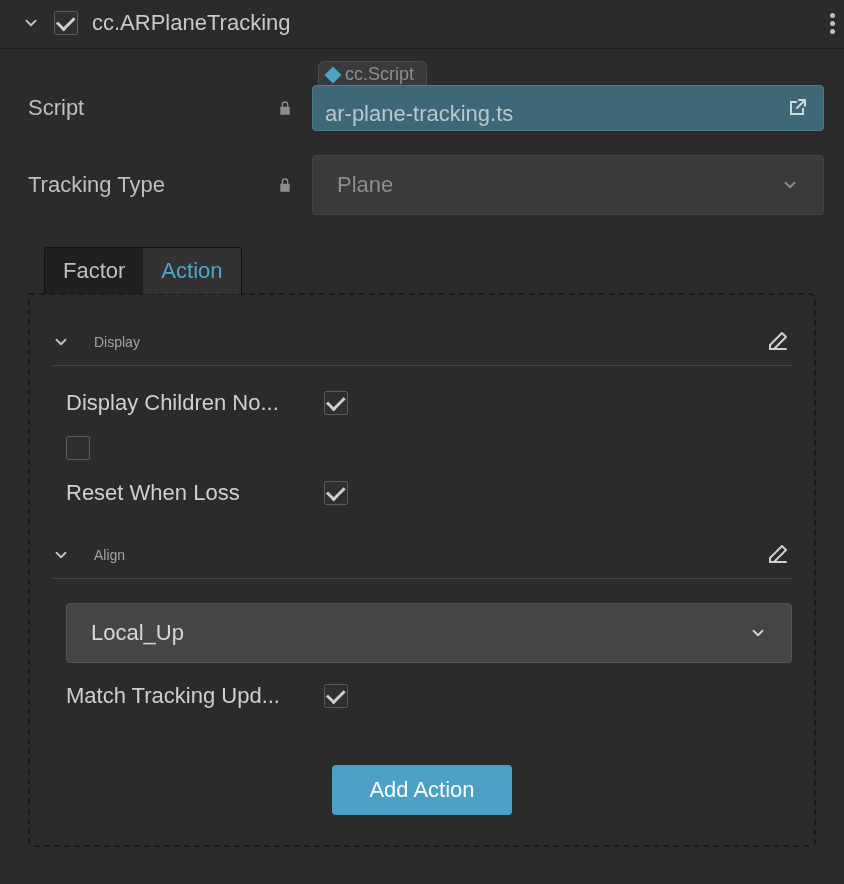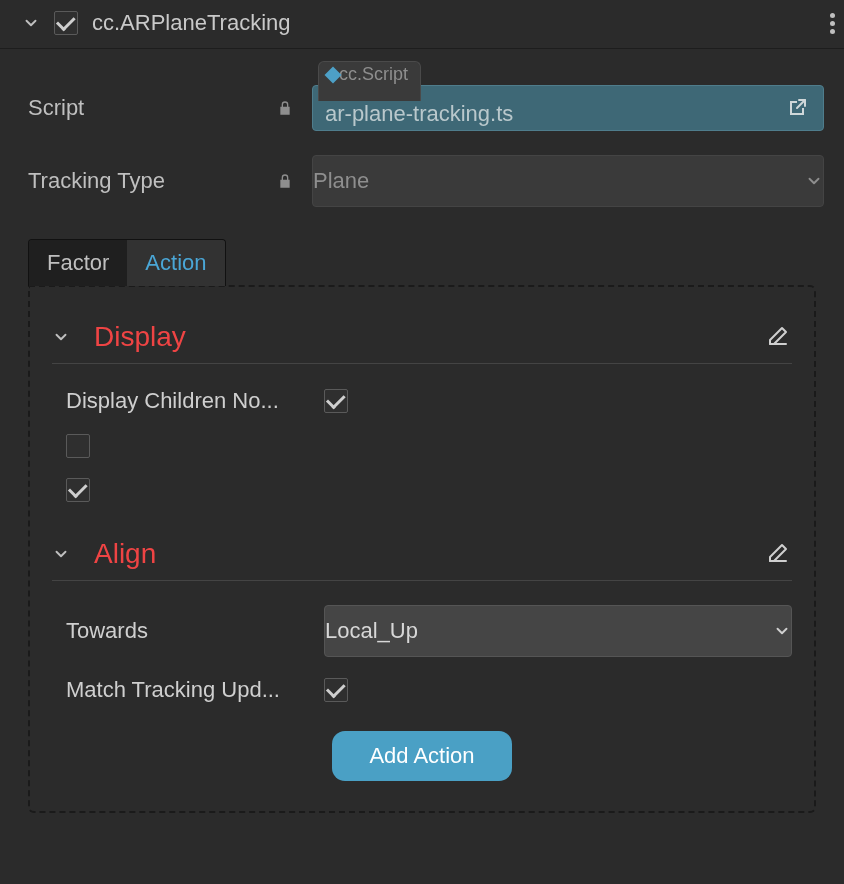--- a/index.html
+++ b/index.html
@@ -84,25 +84,26 @@
     position: relative;
   }
   .script-tag {
     position: absolute;
     top: -24px;
     left: 6px;
     background: #3a3a3a;
     border: 1px solid #4a4a4a;
     border-bottom: none;
     border-radius: 6px 6px 0 0;
-    padding: 2px 12px 16px 8px;
+    padding: 2px 12px 0 8px;
     font-size: 18px;
     color: #8e8e8e;
     display: flex;
     align-items: center;
+    gap: 6px;
   }
   .diamond {
     width: 12px; height: 12px;
     background: #4da0c7;
     transform: rotate(45deg);
   }
   .script-box {
     height: 46px;
     background: #3e6876;
     border: 1px solid #4f7d8c;
@@ -114,39 +115,39 @@
     font-size: 22px;
     gap: 10px;
   }
   .script-box .name { flex:1;margin-top:12px; }
   .open-arrow {
     width: 28px; height: 28px;
     display:flex;align-items:center;justify-content:center;
   }
   .select-box {
     flex: 1;
-    height: 52px;
+    height: 60px;
     background: #3a3a3a;
     border: 1px solid #444;
     border-radius: 4px;
     display: flex;
     align-items: center;
-    padding: 0 0;
+    padding: 0 24px;
     color: #8e8e8e;
     font-size: 22px;
     cursor: pointer;
   }
   .select-box .val { flex:1; }
   .select-box.light { background:#454545; color:#d7d7d7; border-color:#555;}
   .chev-down {
     width: 18px; height: 18px;
   }
   
   .tabs-wrap {
-    margin: 20px 28px 0 28px;
+    margin: 20px 28px 0 44px;
     position: relative;
   }
   .tabs {
     display: flex;
     border: 1px solid #111;
     border-bottom: none;
     width: fit-content;
     background: #252525;
     border-radius: 4px 4px 0 0;
     overflow:hidden;
@@ -172,22 +173,22 @@
   
   .section-head {
     display: flex;
     align-items: center;
     border-bottom: 1px solid #444;
     padding: 6px 0 10px 0;
     margin-bottom: 14px;
     gap: 10px;
   }
   .section-head .title {
-    font-size: 28px;
-    color: #ef4444;
+    font-size: 14px;
+    color: #a3a3a3;
     flex:1;
   }
   .edit-icon {
     width: 26px; height: 26px;
     cursor:pointer;
   }
   .section-prop {
     display: flex;
     align-items: center;
     padding: 10px 0 10px 14px;
@@ -203,24 +204,25 @@
   }
   .section-prop .checkbox { margin-right:0; }
   .section-prop .select-box { flex:1; }
   .add-btn-row {
     display:flex; justify-content:center; margin-top:18px;
   }
   .add-btn {
     background: #4aa0c5;
     color: #fff;
     border: none;
-    border-radius: 13px;
+    border-radius: 4px;
     padding: 12px 37px;
     font-size: 22px;
     cursor: pointer;
+    margin-top: 28px;
   }
   .spacer-top { height: 24px; }
   svg { display:block; }
 </style>
 </head>
 <body>
 
 <div class="panel">
 
   <div class="comp-header">
@@ -307,20 +309,21 @@
     </div>
 
     <div class="section-prop">
       <div class="sp-label">Display Children No...</div>
       <div class="checkbox checked"></div>
     </div>
     <div class="section-prop">
       <div class="checkbox"></div>
     </div>
     <div class="section-prop">
+      <div class="sp-label">Reset When Loss</div>
       <div class="checkbox checked"></div>
     </div>
 
     <div style="height:20px"></div>
 
     <div class="section-head">
       <div class="chevron-icon">
         <svg width="18" height="18" viewBox="0 0 24 24" fill="none">
             <path d="M6 9l6 6 6-6" stroke="#bfbfbf" stroke-width="2.5" stroke-linecap="round" stroke-linejoin="round"></path>
           </svg>
@@ -328,21 +331,20 @@
       <div class="title">Align</div>
       <div class="edit-icon">
         <svg width="24" height="24" viewBox="0 0 24 24" fill="none" stroke="#cfcfcf" stroke-width="2" stroke-linecap="round" stroke-linejoin="round">
             <path d="M4 20h16"></path>
             <path d="M4 20v-4L16 4l4 4L8 20H4z"></path>
           </svg>
       </div>
     </div>
 
     <div class="section-prop">
-      <div class="sp-label">Towards</div>
       <div class="select-box light">
         <span class="val">Local_Up</span>
         <div class="chev-down">
           <svg width="18" height="18" viewBox="0 0 24 24" fill="none">
               <path d="M6 9l6 6 6-6" stroke="#cfcfcf" stroke-width="2.5" stroke-linecap="round" stroke-linejoin="round"></path>
             </svg>
         </div>
       </div>
     </div>
     <div class="section-prop">

